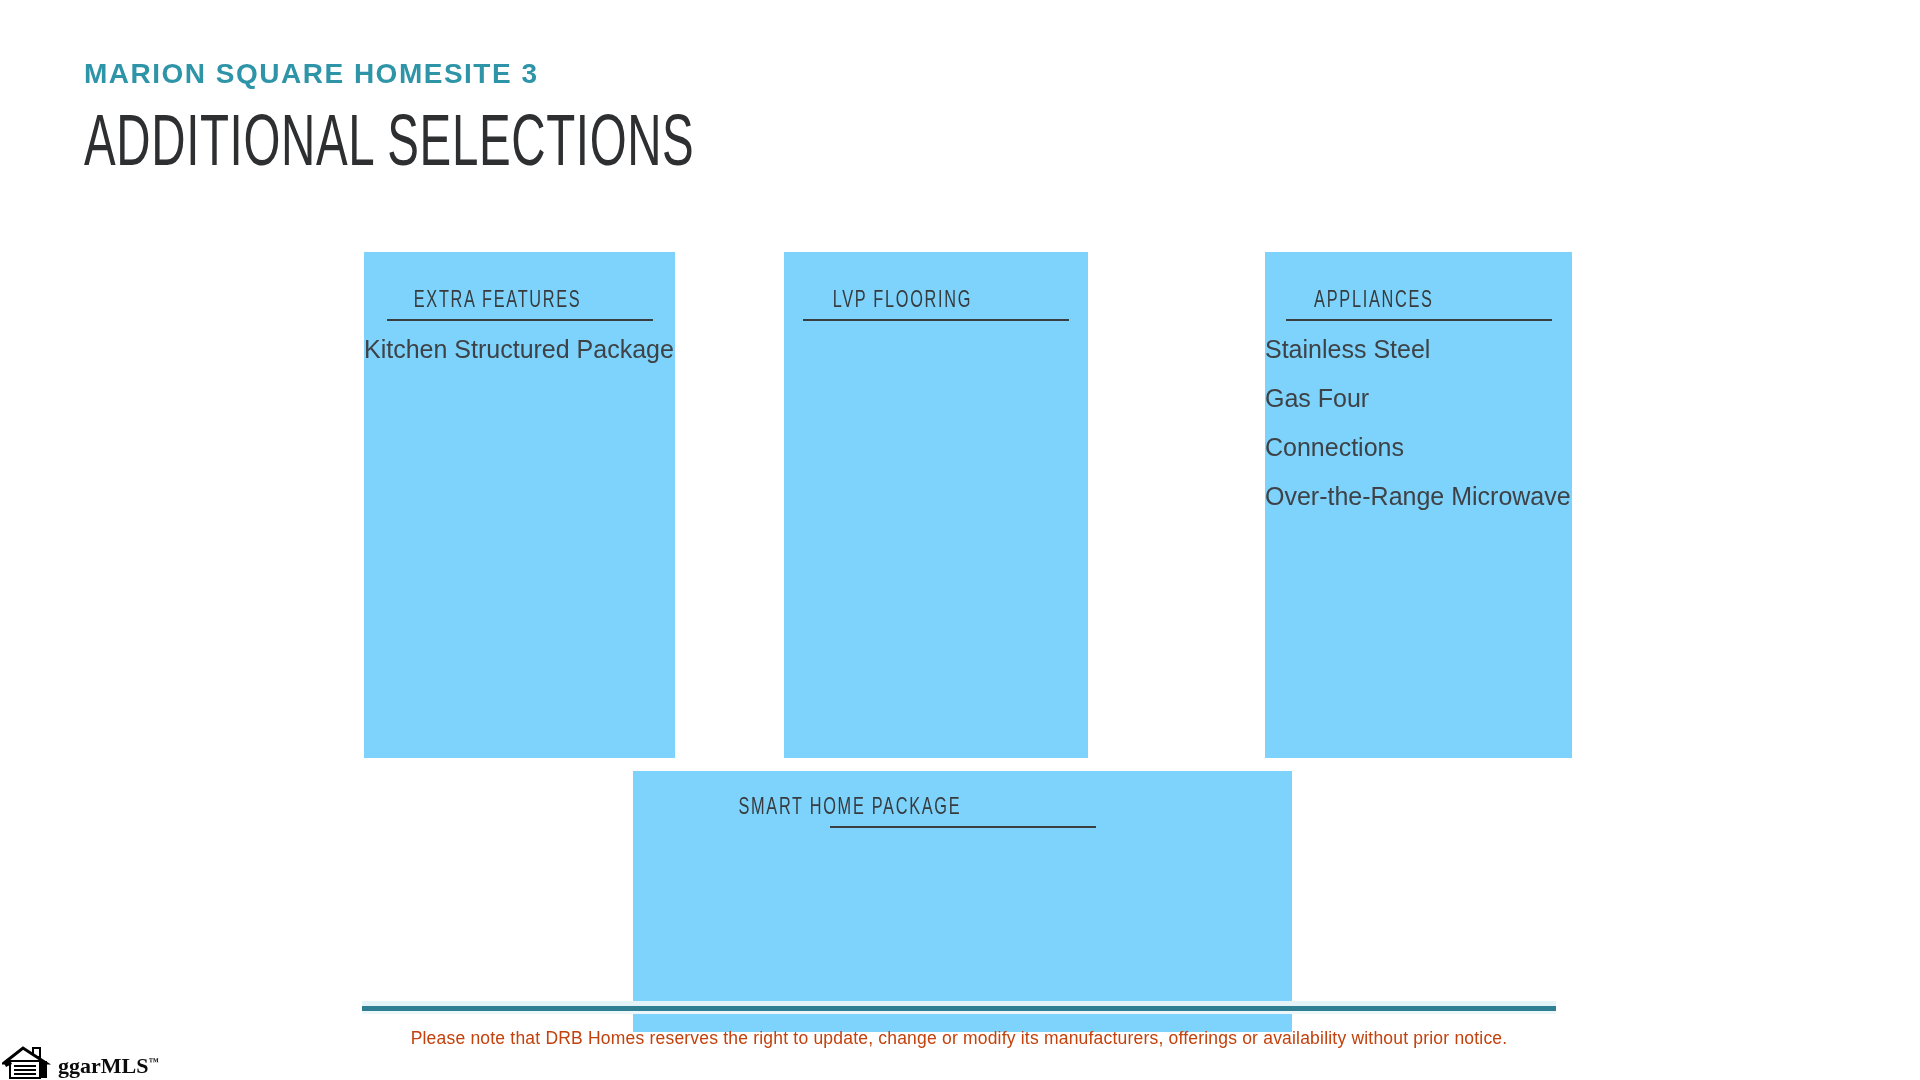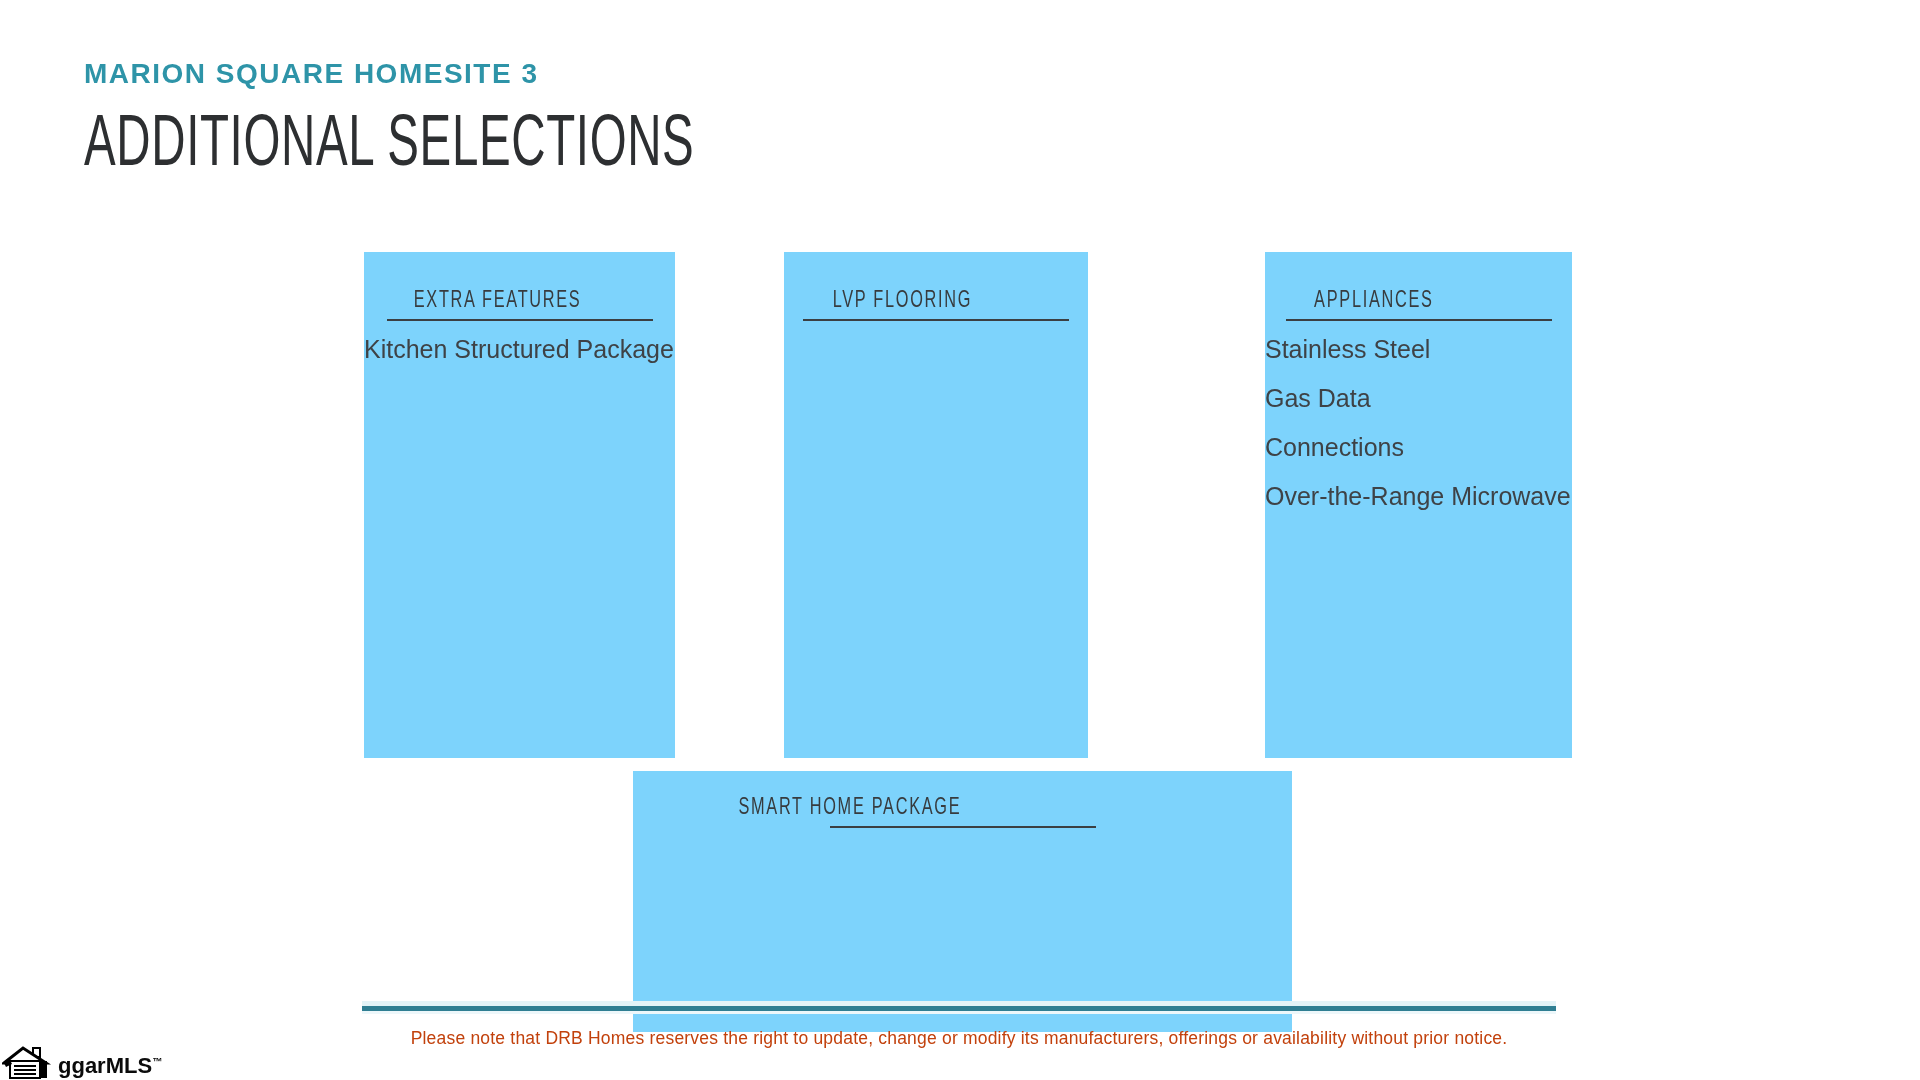--- a/index.html
+++ b/index.html
@@ -61,21 +61,21 @@
     position:absolute;left:362px;top:1028px;width:1194px;
     text-align:center;font-size:17.5px;color:#c2410c;letter-spacing:0.2px;
   }
   
   .mls-logo{
     position:absolute;left:2px;top:1044px;height:36px;
     display:flex;align-items:flex-end;
   }
   .mls-logo svg{display:block;}
   .mls-text{
-    font-family:Liberation Sans, sans-serif;font-weight:700;
+    font-family:Liberation Serif, serif;font-weight:700;
     font-size:22px;color:#0b0b0b;line-height:1;margin-left:2px;
     padding-bottom:3px;
   }
   .mls-tm{font-size:10px;vertical-align:super;font-weight:700;}
 </style>
 </head>
 <body>
 
 <div class="page-header">
   <div class="subtitle">MARION SQUARE HOMESITE 3</div>
@@ -93,21 +93,21 @@
 <div class="card card--lvp">
   <div class="card-title">LVP FLOORING</div>
   <div class="card-underline"></div>
 </div>
 
 <div class="card card--appliances">
   <div class="card-title">APPLIANCES</div>
   <div class="card-underline"></div>
   <div class="card-items">
       <div class="card-item">Stainless Steel</div>
-      <div class="card-item">Gas Data</div>
+      <div class="card-item">Gas Four</div>
       <div class="card-item">Connections</div>
       <div class="card-item">Over-the-Range Microwave</div>
     </div>
 </div>
 
 <div class="card card--smart">
   <div class="card-title">SMART HOME PACKAGE</div>
   <div class="card-underline"></div>
 </div>
 

